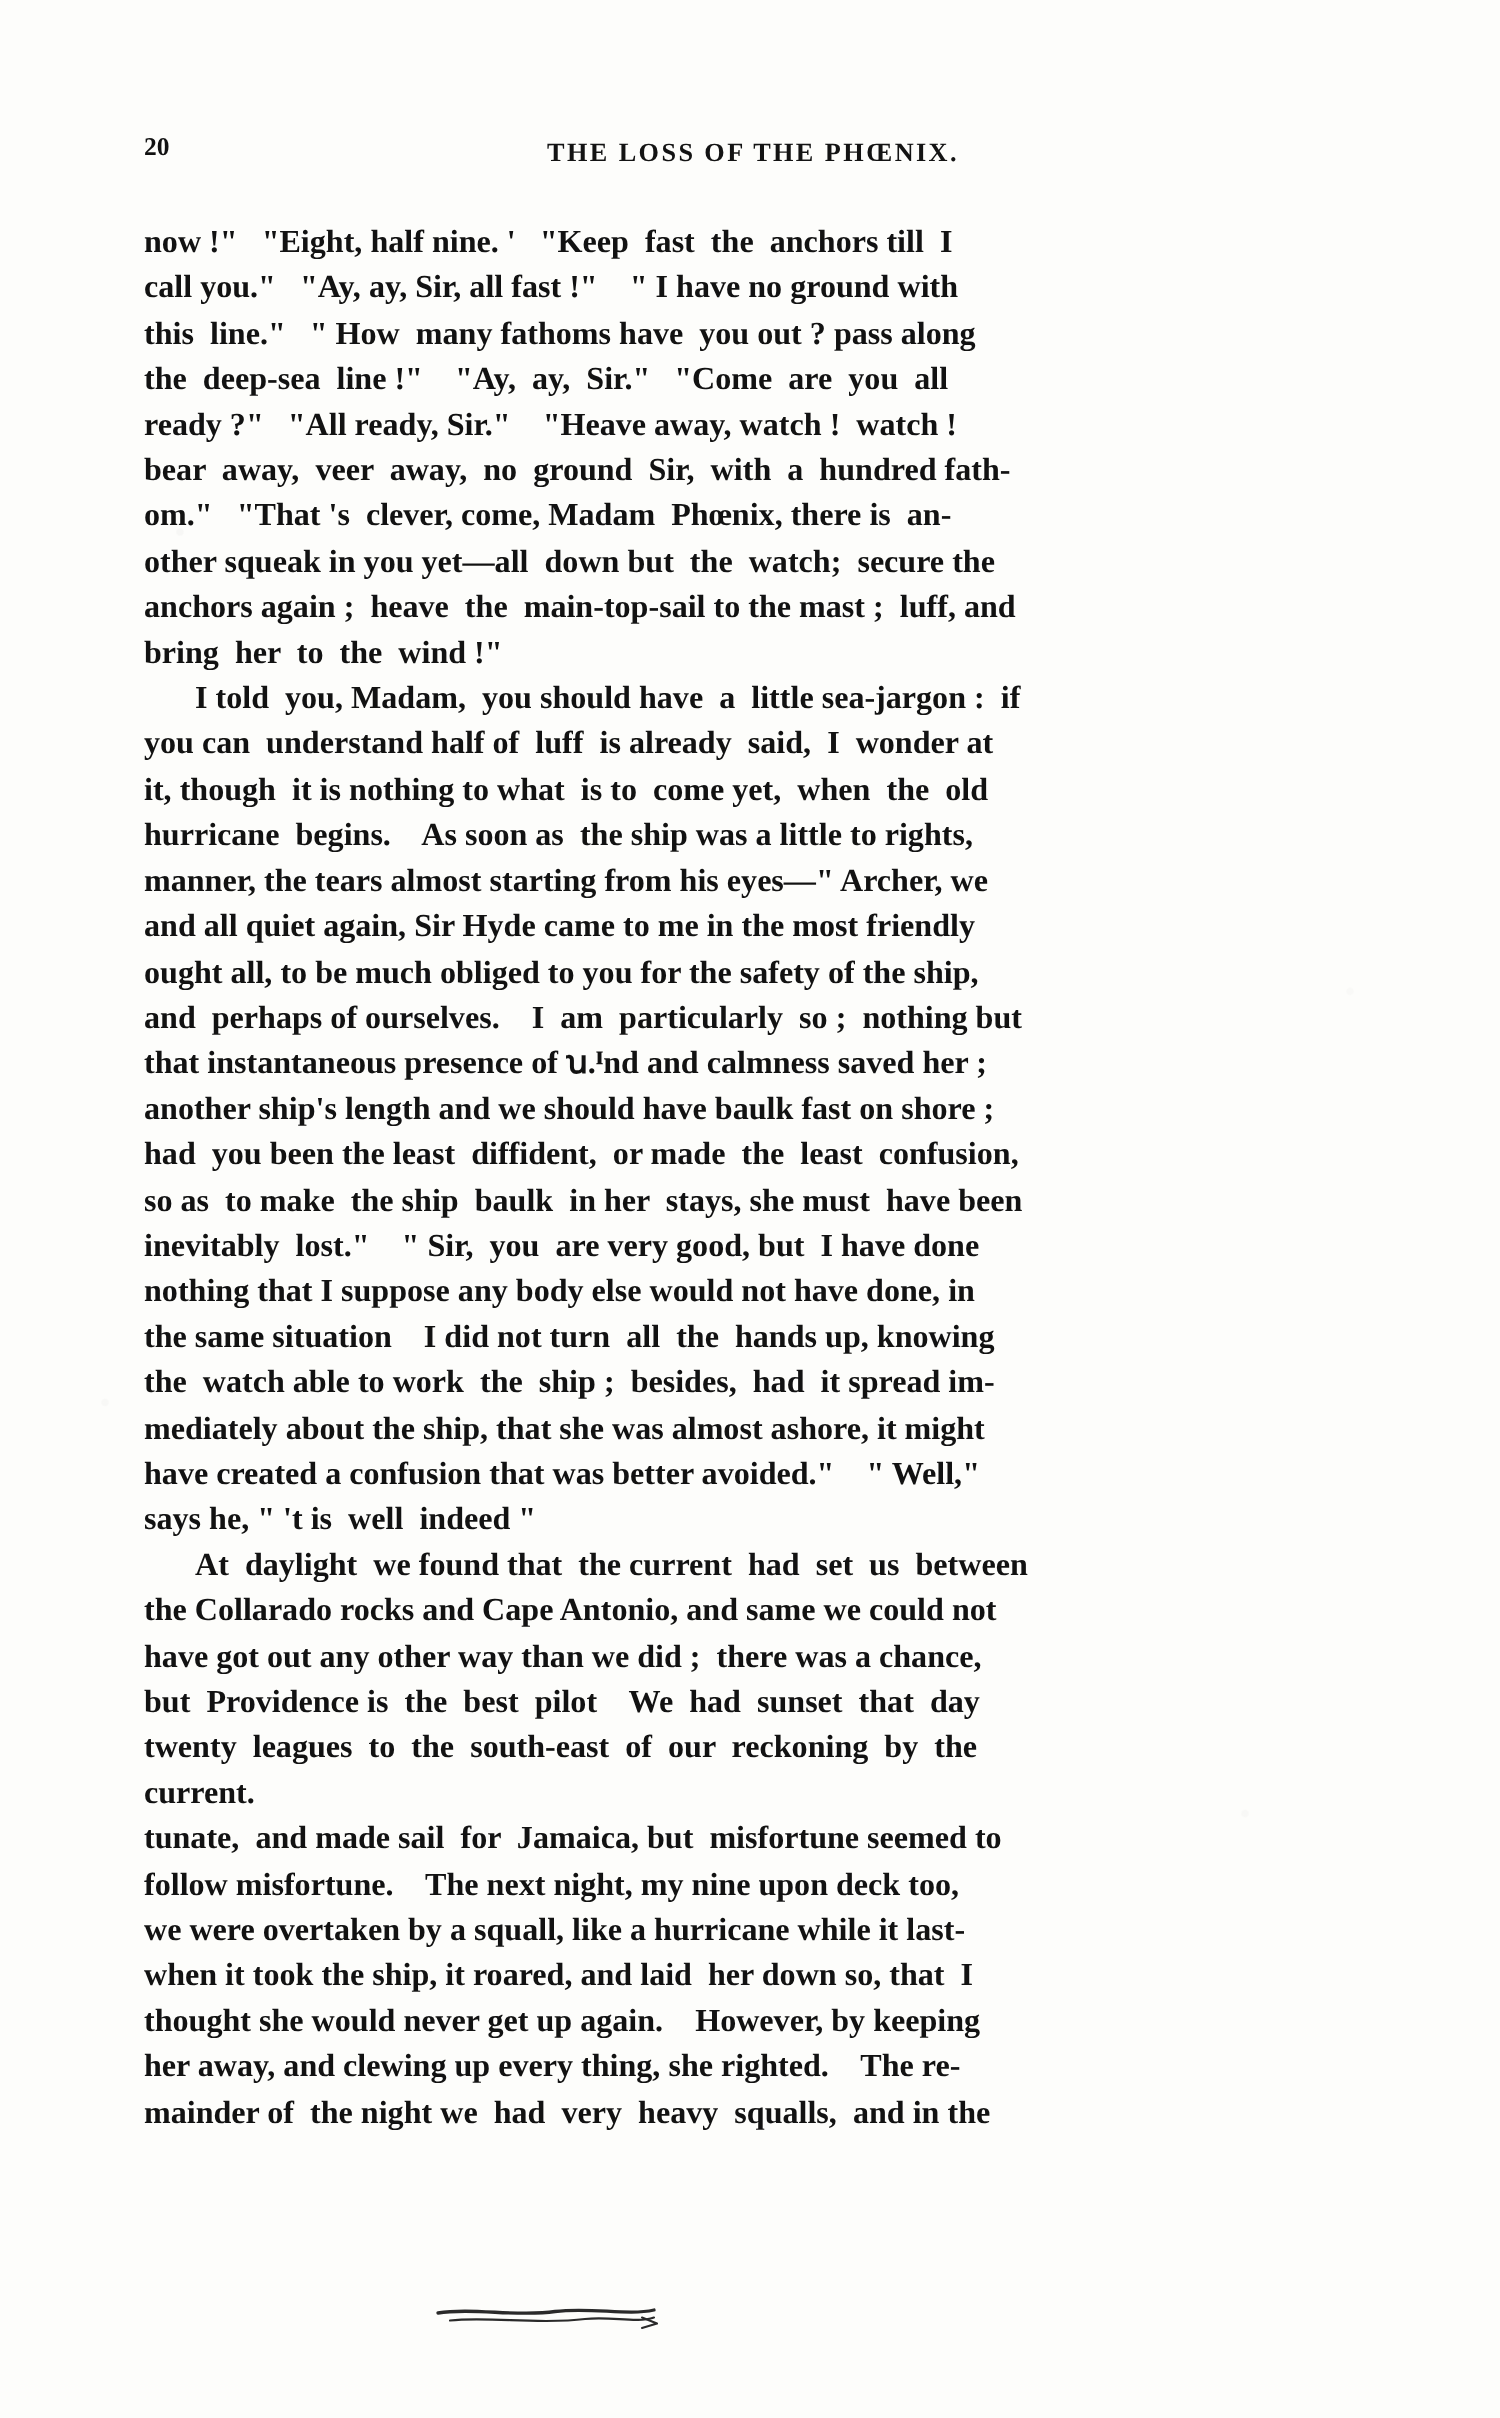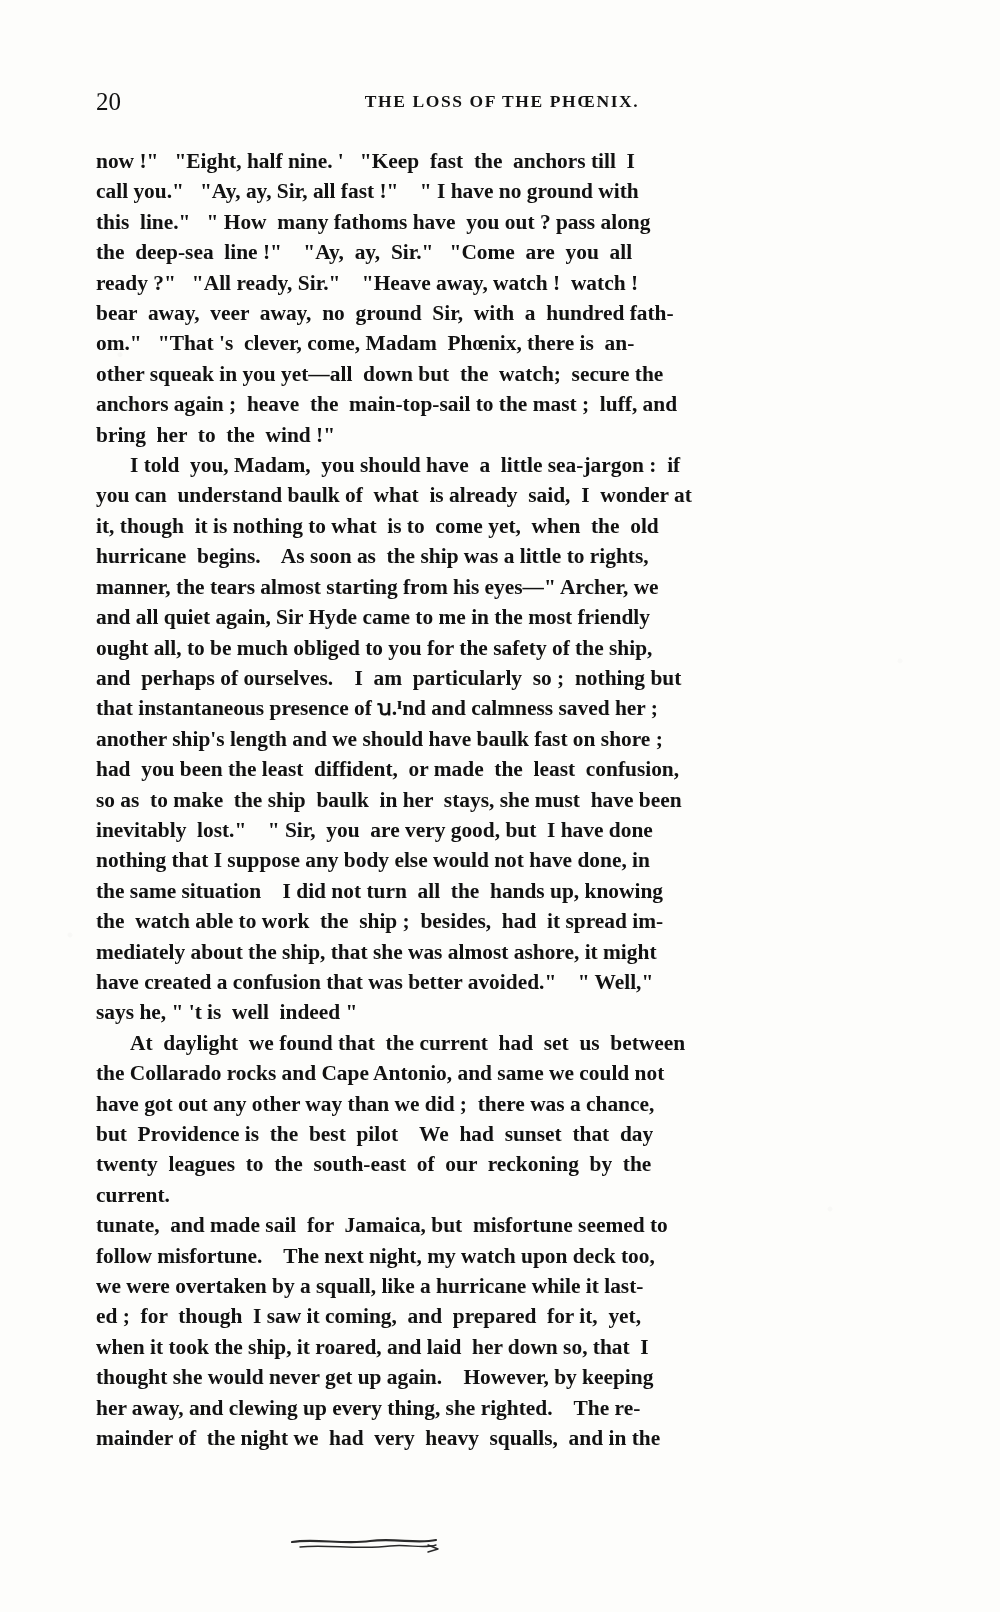--- a/index.html
+++ b/index.html
@@ -39,22 +39,22 @@
     top: 88px;
     left: 96px;
     width: 812px;
     height: 30px;
   }
   .folio {
     position: absolute;
     left: 0;
     top: 0;
     font-family: "Liberation Serif", serif;
-    font-weight: normal;
-    font-size: 25px;
+    font-weight: bold;
+    font-size: 17px;
     letter-spacing: 0px;
     color: #111;
   }
   .running-head {
     position: absolute;
     left: 0;
     top: 3px;
     width: 812px;
     text-align: center;
     font-family: "Liberation Serif", serif;
@@ -115,21 +115,21 @@
       <span class="line heavy">ready ?"   "All ready, Sir."    "Heave away, watch !  watch !</span>
       <span class="line heavy">bear  away,  veer  away,  no  ground  Sir,  with  a  hundred fath-</span>
       <span class="line heavy">om."   "That 's  clever, come, Madam  Phœnix, there is  an-</span>
       <span class="line heavy">other squeak in you yet—all  down but  the  watch;  secure the</span>
       <span class="line heavy">anchors again ;  heave  the  main-top-sail to the mast ;  luff, and</span>
       <span class="line heavy">bring  her  to  the  wind !"</span>
     </div>
 
     <div>
       <span class="line heavy"><span class="para-indent"></span><span>I told  you, Madam,  you should have  a  little sea-jargon :  if</span></span>
-      <span class="line heavy">you can  understand baulk of  what  is already  said,  I  wonder at</span>
+      <span class="line heavy">you can  understand half of  luff  is already  said,  I  wonder at</span>
       <span class="line heavy">it, though  it is nothing to what  is to  come yet,  when  the  old</span>
       <span class="line heavy">hurricane  begins.    As soon as  the ship was a little to rights,</span>
       <span class="line heavy">manner, the tears almost starting from his eyes—" Archer, we</span>
       <span class="line heavy">and all quiet again, Sir Hyde came to me in the most friendly</span>
       <span class="line heavy">ought all, to be much obliged to you for the safety of the ship,</span>
       <span class="line heavy">and  perhaps of ourselves.    I  am  particularly  so ;  nothing but</span>
       <span class="line heavy">that instantaneous presence of ꭒ.ᴵnd and calmness saved her ;</span>
       <span class="line heavy">another ship's length and we should have baulk fast on shore ;</span>
       <span class="line heavy">had  you been the least  diffident,  or made  the  least  confusion,</span>
       <span class="line heavy">so as  to make  the ship  baulk  in her  stays, she must  have been</span>
@@ -146,23 +146,22 @@
       <span class="line heavy"><span class="para-indent"></span><span>At  daylight  we found that  the current  had  set  us  between</span></span>
       <span class="line heavy">the Collarado rocks and Cape Antonio, and same we could not</span>
       <span class="line heavy">have got out any other way than we did ;  there was a chance,</span>
       <span class="line heavy">but  Providence is  the  best  pilot    We  had  sunset  that  day</span>
       <span class="line heavy">twenty  leagues  to  the  south-east  of  our  reckoning  by  the</span>
       <span class="line heavy">current.</span>
     </div>
 
     <div>
       <span class="line heavy">tunate,  and made sail  for  Jamaica, but  misfortune seemed to</span>
-      <span class="line heavy">follow misfortune.    The next night, my watch upon deck too,</span>
+      <span class="line heavy">follow misfortune.    The next night, my nine upon deck too,</span>
       <span class="line heavy">we were overtaken by a squall, like a hurricane while it last-</span>
-      <span class="line heavy">ed ;  for  though  I saw it coming,  and  prepared  for it,  yet,</span>
       <span class="line heavy">when it took the ship, it roared, and laid  her down so, that  I</span>
       <span class="line heavy">thought she would never get up again.    However, by keeping</span>
       <span class="line heavy">her away, and clewing up every thing, she righted.    The re-</span>
       <span class="line heavy">mainder of  the night we  had  very  heavy  squalls,  and in the</span>
     </div>
 
   </div>
 
   <div class="rule">
     <svg width="150" height="18" viewBox="0 0 150 18">

